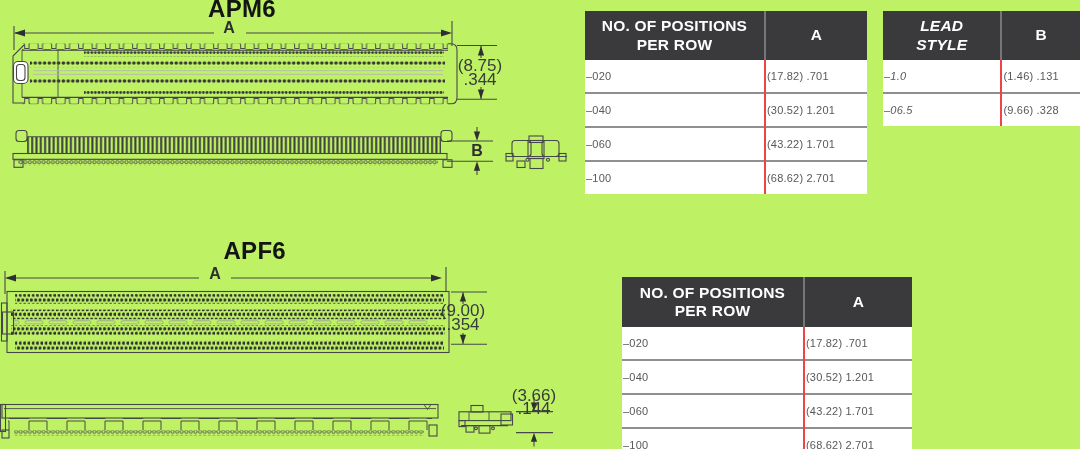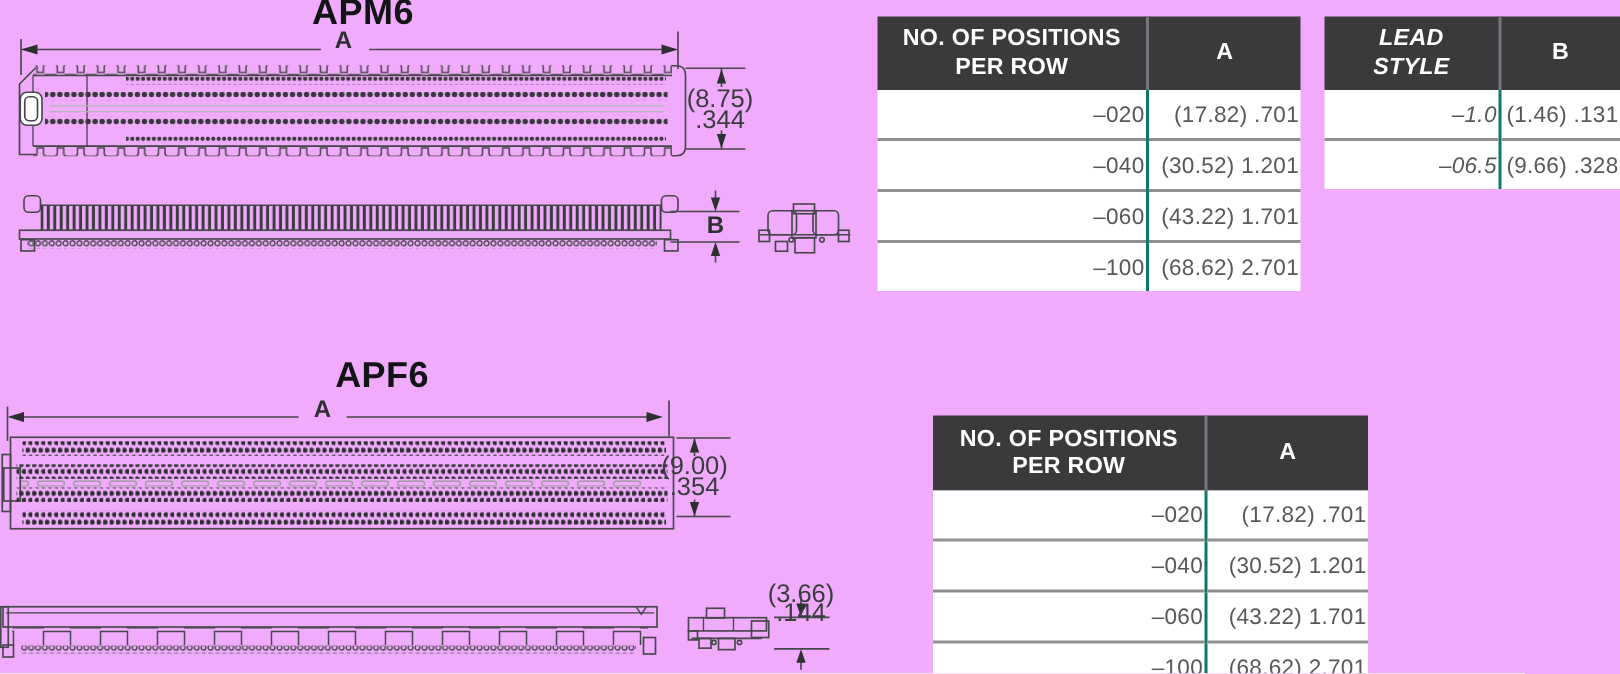--- a/index.html
+++ b/index.html
@@ -1,17 +1,17 @@
 <!DOCTYPE html>
 <html><head>
 <meta charset="utf-8">
 <style>
   html,body { margin:0; padding:0; background:#fff; }
   .canvas {
-    position:relative; width:1080px; height:449px; background:#f0abfc;
+    position:relative; width:1080px; height:449px; background:#bef264;
     font-family:"Liberation Sans", sans-serif; overflow:hidden;
   }
   .art { position:absolute; left:0; top:0; width:1080px; height:449px; }
 
   .part-title {
     position:absolute; text-align:center; font-weight:bold; font-size:24px;
     color:#131416; letter-spacing:0.3px; line-height:24px;
   }
   .dim-label {
     position:absolute; text-align:center; font-size:17px; line-height:14px;
@@ -22,26 +22,26 @@
     color:#2e2f31; line-height:16px;
   }
 
   table.dtable { position:absolute; border-collapse:collapse; table-layout:fixed; }
   .dtable th {
     background:#3a393b; color:#ffffff; font-weight:bold; font-size:15.5px;
     text-align:center; vertical-align:middle; line-height:1.18; padding:0 2px;
     letter-spacing:0.2px;
   }
   .dtable td {
-    font-size:15px; color:#57585a; text-align:right; vertical-align:middle;
+    font-size:11px; color:#57585a; text-align:left; vertical-align:middle;
     height:30px; background:#ffffff; letter-spacing:0.2px;margin-top:40px;
   }
   .dtable thead th { height:49px; }
   .dtable thead th + th { border-left:2px solid #757679; }
-  .dtable tbody td + td { border-left:2px solid #0f766e; }
+  .dtable tbody td + td { border-left:2px solid #ef4444; }
   .dtable tbody tr + tr td { border-top:2px solid #8d8f92; }
 
   .t1 { left:585px; top:11px; }
   .t1 th:first-child, .t1 td:first-child { width:175px; }
   .t1 th:last-child,  .t1 td:last-child  { width:97px; }
 
   .t2 { left:883px; top:11px; }
   .t2 th:first-child, .t2 td:first-child { width:97px;font-style:italic; }
   .t2 th:last-child,  .t2 td:last-child  { width:97px; }
   .t2 th:first-child { padding:0 18px; }

